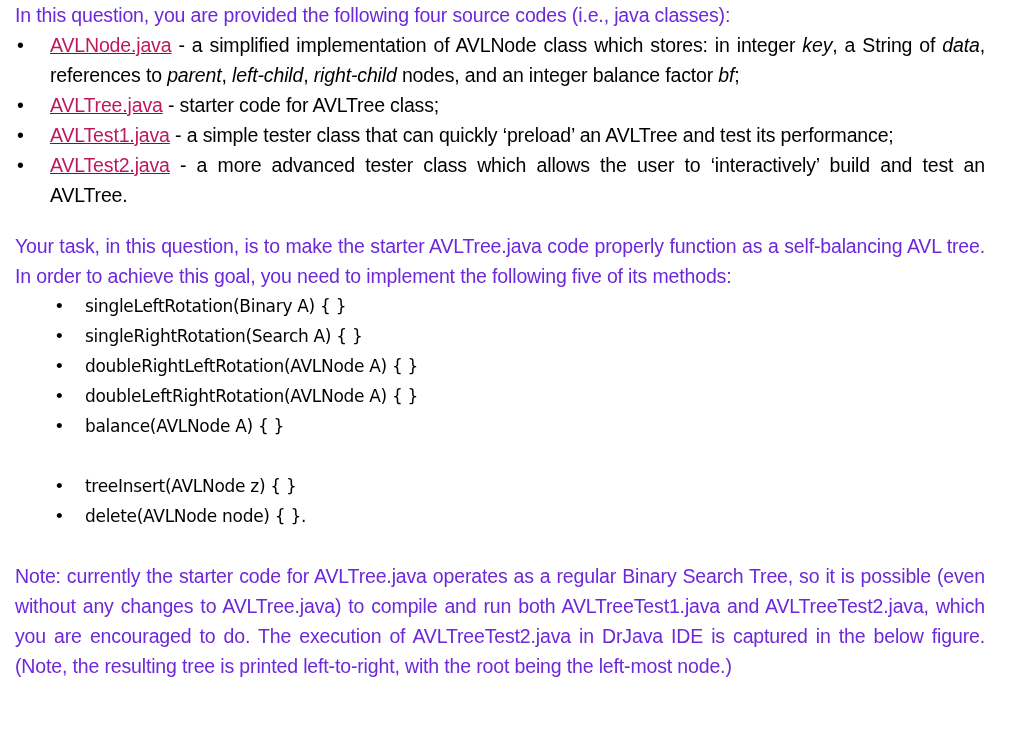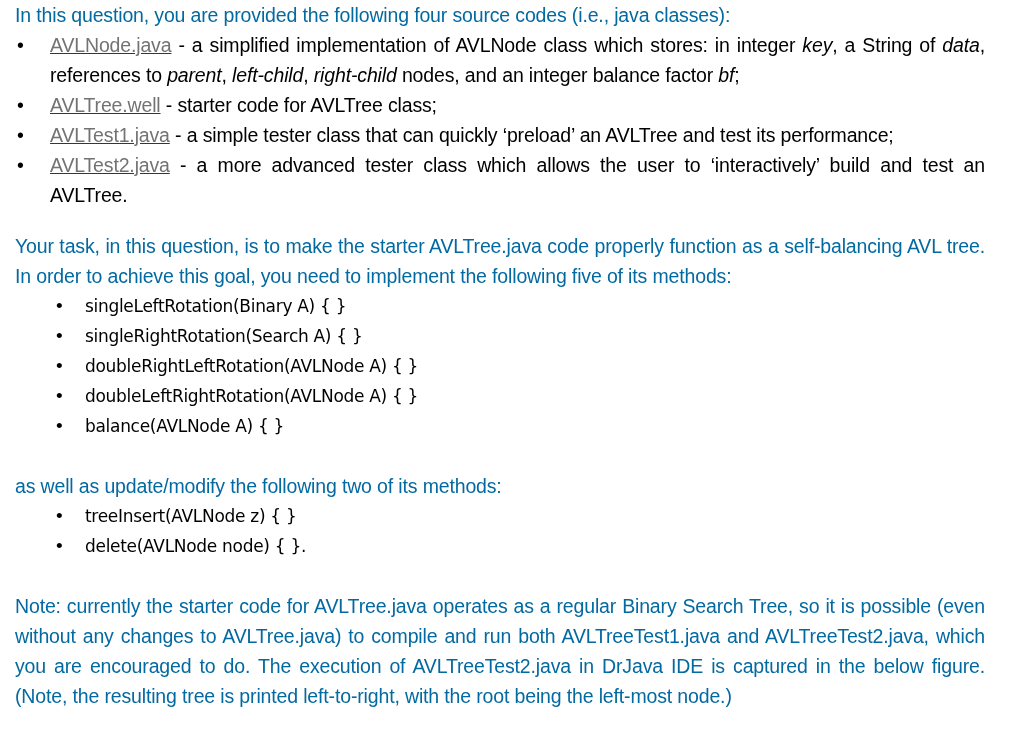--- a/index.html
+++ b/index.html
@@ -23,21 +23,21 @@
     box-sizing: border-box;
   }
 
   
   .para {
     font-family: "Liberation Sans", sans-serif;
     font-size: 19.5px;
     line-height: 30px;
     text-align: justify;
     text-justify: inter-word;
-    color: #0369a1;
+    color: #6d28d9;
     margin: 0;
     padding: 0 39px 0 15px;   
     letter-spacing: -0.15px;
   }
 
   
   ul.filelist {
     list-style: none;
     margin: 0;
     padding: 0;
@@ -55,21 +55,21 @@
   ul.filelist > li .bullet {
     position: absolute;
     left: 17px;
     top: 0;
     font-size: 19.5px;
     line-height: 30px;
   }
   ul.filelist > li .tail { text-align: left; }
 
   a.filelink {
-    color: #737373;
+    color: #be185d;
     text-decoration: underline;
     text-decoration-color: #2323cc;
     text-underline-offset: 1px;
   }
 
   em.it { font-style: italic; }
 
   
   ul.methods {
     list-style: none;
@@ -106,21 +106,21 @@
   <ul class="filelist">
 
     <li>
       <span class="bullet">•</span>
       <a class="filelink" href="#">AVLNode.java</a><span> - a simplified implementation of AVLNode class which stores: in integer </span><em class="it">key</em><span>, a String of </span><em class="it">data</em><span>, references to </span><em class="it">parent</em><span>, </span><em class="it">left-child</em><span>, </span><em class="it">right-child</em><span> nodes, and an integer balance factor </span><em class="it">bf</em><span>;</span>
       <span class="tail"></span>
     </li>
 
     <li>
       <span class="bullet">•</span>
-      <a class="filelink" href="#">AVLTree.well</a><span> - starter code for AVLTree class;</span>
+      <a class="filelink" href="#">AVLTree.java</a><span> - starter code for AVLTree class;</span>
     </li>
 
     <li>
       <span class="bullet">•</span>
       <a class="filelink" href="#">AVLTest1.java</a><span> - a simple tester class that can quickly ‘preload’ an AVLTree and test its performance;</span>
       <span class="tail"></span>
     </li>
 
     <li>
       <span class="bullet">•</span>
@@ -152,21 +152,20 @@
       <span>doubleLeftRightRotation(AVLNode A) { }</span>
     </li>
     <li>
       <span class="bullet">•</span>
       <span>balance(AVLNode A) { }</span>
     </li>
   </ul>
 
   <div class="gap-lg"></div>
 
-  <p class="para">as well as update/modify the following two of its methods:</p>
 
   <ul class="methods">
     <li>
       <span class="bullet">•</span>
       <span>treeInsert(AVLNode z) { }</span>
     </li>
     <li>
       <span class="bullet">•</span>
       <span>delete(AVLNode node) { }.</span>
     </li>

